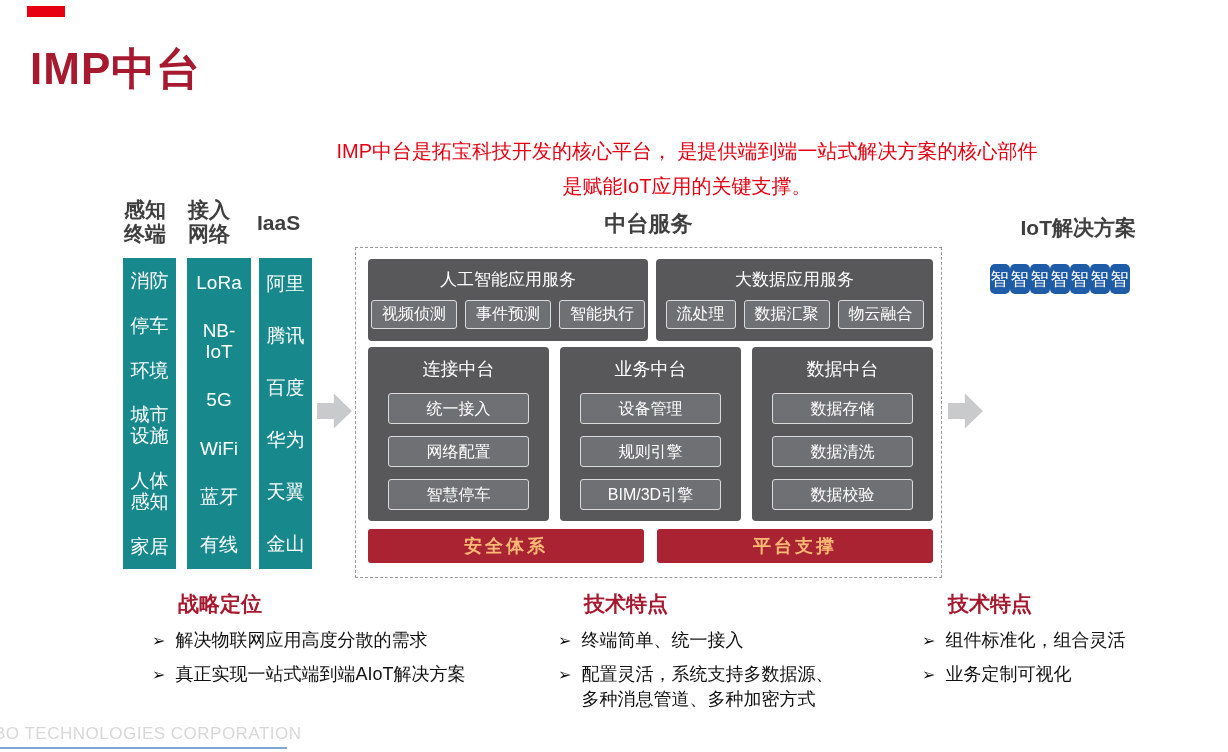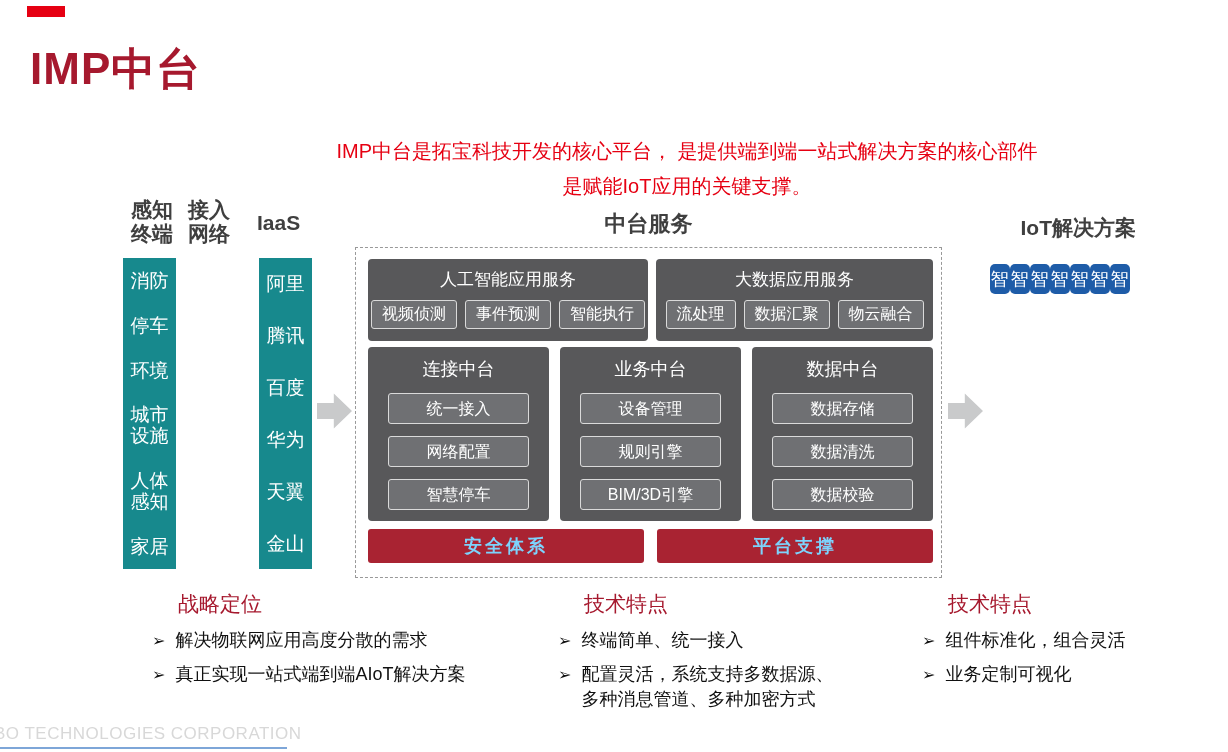--- a/index.html
+++ b/index.html
@@ -10,21 +10,21 @@
   .accent-mark { position:absolute; left:27px; top:6px; width:38px; height:11px;
                  background:var(--subtitle_red,#E60012); }
   .title { position:absolute; left:30px; top:40px; font-size:44px; font-weight:bold;
            color:var(--title_red,#A6192E); letter-spacing:1px; }
   .subtitle { position:absolute; left:0; top:134px; width:1228px; padding-left:58px;
               text-align:center; color:var(--subtitle_red,#E60012); font-size:20px;
               line-height:35px; font-weight:500;margin-left:44px; }
 
   .col-header { position:absolute; font-weight:bold; color:#3F3F3F; font-size:21px;
                 line-height:24px; white-space:pre-line; }
-  .h1 { left:131px; top:198px; }
+  .h1 { left:124px; top:198px; }
   .h2 { left:188px; top:198px; }
   .h3 { left:257px; top:211px; font-size:21px; }
   .h4 { left:355px; top:212px; width:587px; text-align:center; font-size:22px; }
   .h5 { left:980px; top:216px; width:156px; text-align:right; }
 
   .teal-col { position:absolute; top:258px; height:311px; background:var(--teal,#17898D);
               display:flex; flex-direction:column; justify-content:space-around; 
               color:#fff; font-size:19px; text-align:center; line-height:21px; white-space:pre-line; }
   .c1 { left:123px; width:53px; }
   .c2 { left:187px; width:64px; }
@@ -47,35 +47,35 @@
               border-radius:3px; padding:3px 10px; font-size:16px; color:#fff; white-space:nowrap; }
 
   .mid-row { position:absolute; left:12px; top:99px; width:565px; height:174px; display:flex; gap:11px; }
   .mid-box { flex:1; background:var(--dark_gray_box,#58585A); border-radius:4px; color:#fff; }
   .mid-title { text-align:center; padding-top:10px; font-size:18px; }
   .mid-btn { width:78%; margin:12px auto 0; height:31px; line-height:29px; text-align:center;
              background:var(--inner_button_gray,#6F7073); border:1px solid #DADADA;
              border-radius:3px; font-size:16px; white-space:nowrap; }
 
   .foundation-bar { position:absolute; top:281px; height:34px; background:var(--foundation_red,#A92332);
-                    border-radius:3px; color:#7dd3fc; font-size:18px; font-weight:bold; text-align:center;
+                    border-radius:3px; color:#fdba74; font-size:18px; font-weight:bold; text-align:center;
                     line-height:34px; letter-spacing:3px; }
   .f1 { left:12px; width:276px; }
   .f2 { left:301px; width:276px; }
 
   .solutions { position:absolute; left:990px; top:264px; width:140px; height:297px;
                display:flex; flex-direction:row; justify-content:space-between; }
   .solution-btn { height:30px; background:var(--solution_blue,#1E5CA8); border-radius:5px;
                   color:#fff; font-size:18px; text-align:center; line-height:30px; letter-spacing:1px; }
 
   .footer-sec { position:absolute; top:590px; }
   .fs1 { left:152px; }
   .fs2 { left:558px; }
   .fs3 { left:922px; }
-  .footer-heading { font-size:21px; font-weight:normal; color:var(--title_red,#A6192E);
+  .footer-heading { font-size:21px; font-weight:bold; color:var(--title_red,#A6192E);
                     margin:0 0 10px 26px; }
   .bullet-row { display:flex; align-items:flex-start; margin-bottom:9px; font-size:18px; color:#111; }
   .bullet-glyph { margin-right:10px; font-size:16px; line-height:25px; }
   .bullet-text { line-height:25px; white-space:pre-line; }
 
   .watermark { position:absolute; left:-6px; bottom:8px; color:#D8D8D8; font-size:17px;
                letter-spacing:0.5px; }
   .footer-line { position:absolute; left:0; bottom:3px; width:287px; height:2px; background:#7EA6D8; }
 </style>
 </head>
@@ -101,20 +101,29 @@
 
   <div class="teal-col c1">
     <div class="teal-item">消防</div>
     <div class="teal-item">停车</div>
     <div class="teal-item">环境</div>
     <div class="teal-item">城市设施</div>
     <div class="teal-item">人体感知</div>
     <div class="teal-item">家居</div>
   </div>
 
+  <div class="teal-col c2">
+    <div class="teal-item">LoRa</div>
+    <div class="teal-item">NB-
+IoT</div>
+    <div class="teal-item">5G</div>
+    <div class="teal-item">WiFi</div>
+    <div class="teal-item">蓝牙</div>
+    <div class="teal-item">有线</div>
+  </div>
 
   <div class="teal-col c3">
     <div class="teal-item">阿里</div>
     <div class="teal-item">腾讯</div>
     <div class="teal-item">百度</div>
     <div class="teal-item">华为</div>
     <div class="teal-item">天翼</div>
     <div class="teal-item">金山</div>
   </div>
 

